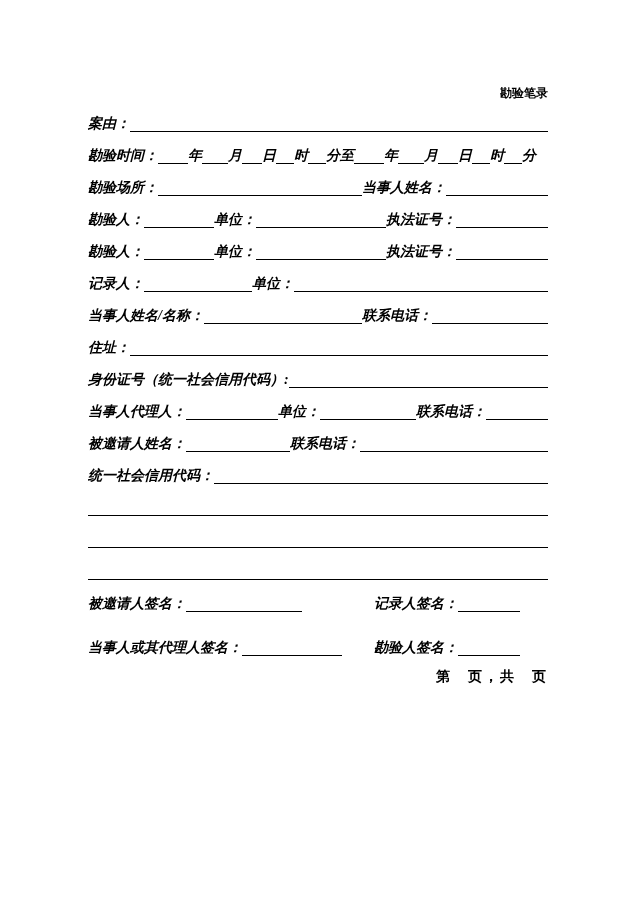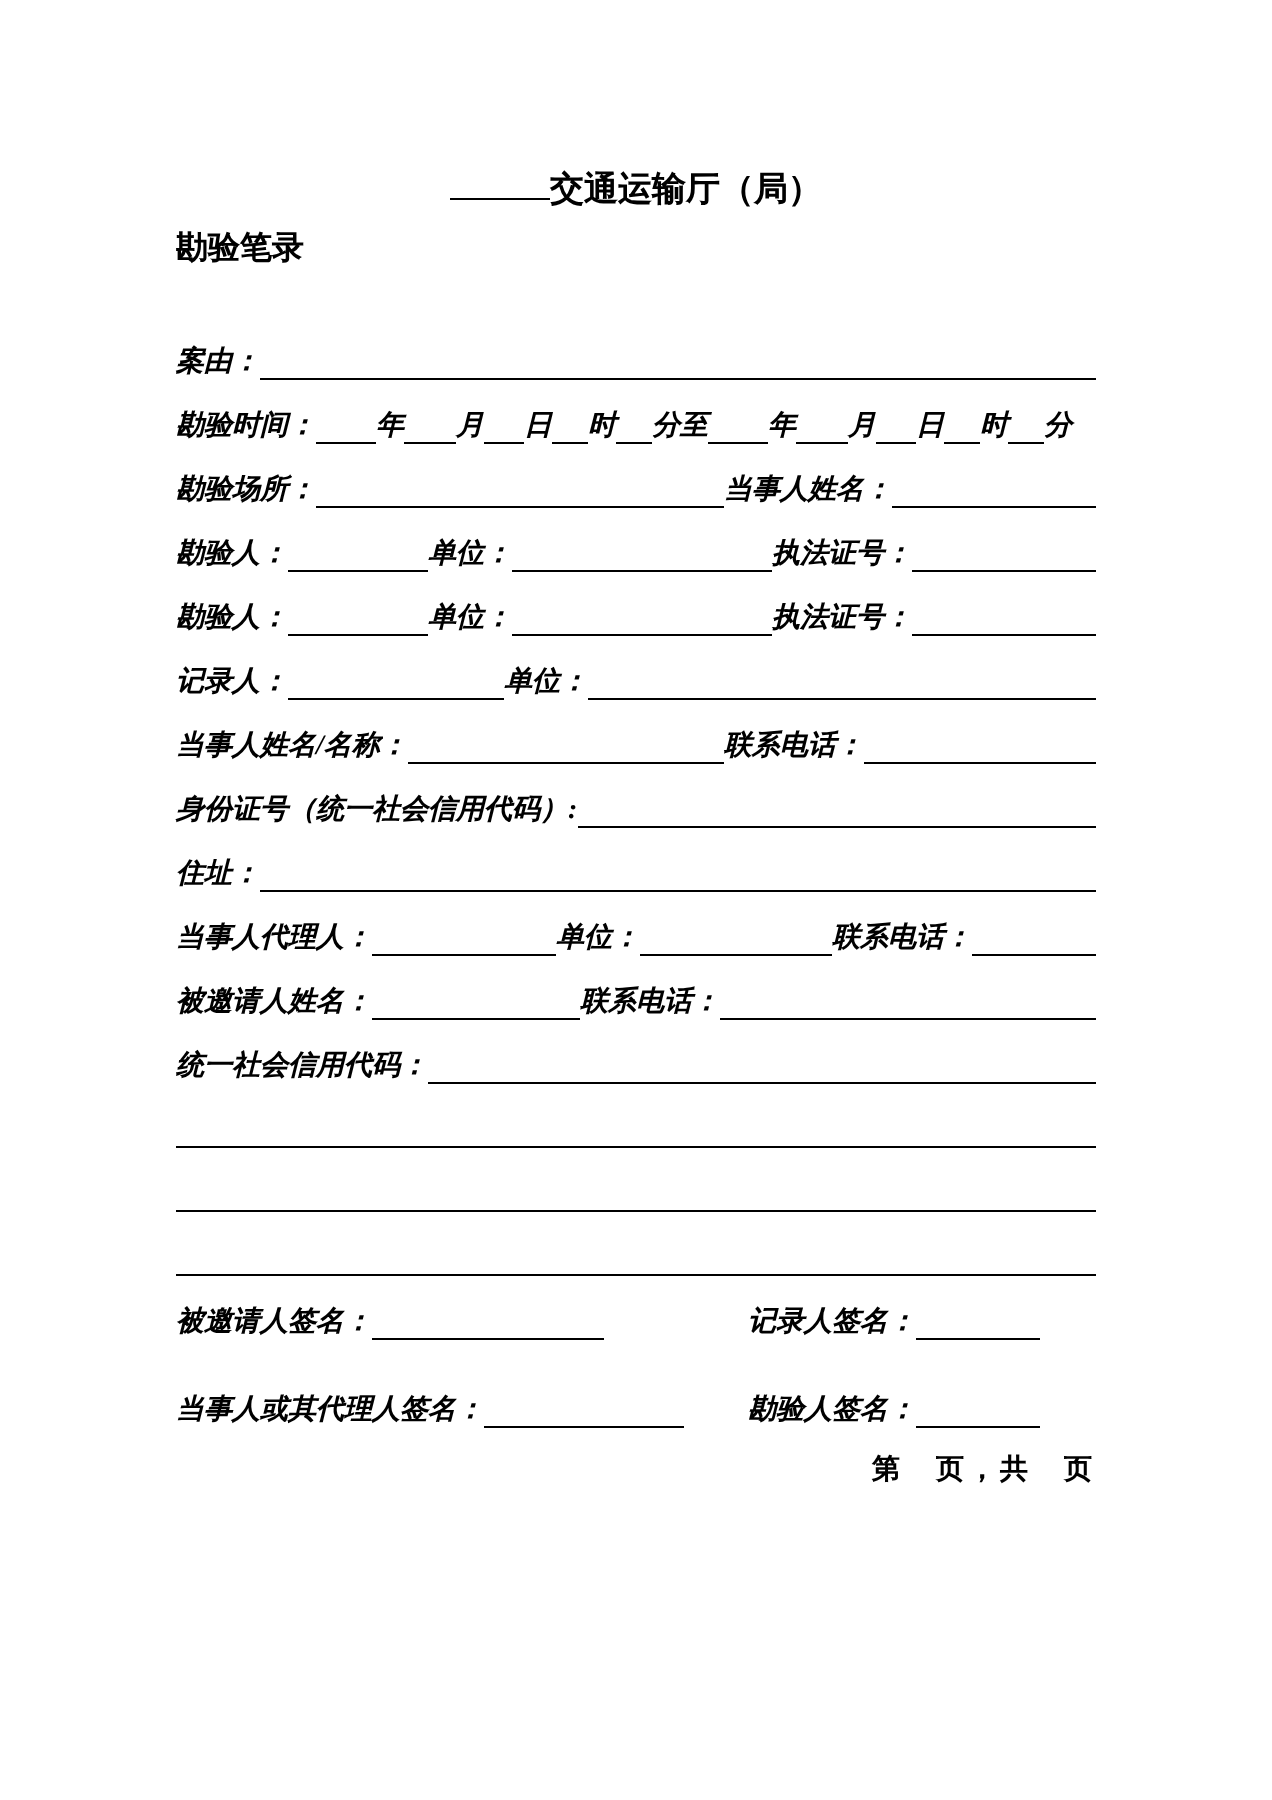--- a/index.html
+++ b/index.html
@@ -23,25 +23,25 @@
     white-space: nowrap;
   }
   .title-blank {
     display: inline-block;
     width: 50px;
     height: 1em;
     border-bottom: 1.5px solid #000;
     vertical-align: baseline;
   }
   .subtitle {
-    text-align: left;
-    font-size: 16px;
+    text-align: right;
+    font-size: 12px;
     font-weight: bold;
     line-height: 22px;
-    margin-bottom: 34px;
+    margin-bottom: 8px;
   }
   .row {
     display: flex;
     align-items: flex-end;
     height: 20px;
     margin-bottom: 12px;
     font-size: 14px;
     font-weight: bold;
     font-style: italic;
   }
@@ -68,23 +68,20 @@
     text-align: center;
     font-size: 11px;
     font-weight: normal;
   }
 </style>
 </head>
 <body>
 
 <div class="page">
 
-  <div class="title-line">
-    <span class="title-blank"></span><span class="title-text">交通运输厅（局）</span>
-  </div>
 
   <div class="subtitle">勘验笔录</div>
 
   <div id="form-rows">
       <div class="row">
         <span class="label">案由：</span>
         <span class="blank" style="flex-grow: 1;"></span>
       </div>
       <div class="row">
         <span class="label">勘验时间：</span>
@@ -137,25 +134,25 @@
         <span class="label">单位：</span>
         <span class="blank" style="flex-grow: 1;"></span>
       </div>
       <div class="row">
         <span class="label">当事人姓名/名称：</span>
         <span class="blank" style="width: 158px;"></span>
         <span class="label">联系电话：</span>
         <span class="blank" style="flex-grow: 1;"></span>
       </div>
       <div class="row">
+        <span class="label">住址：</span>
+        <span class="blank" style="flex-grow: 1;"></span>
+      </div>
+      <div class="row">
         <span class="label">身份证号（统一社会信用代码）:</span>
-        <span class="blank" style="flex-grow: 1;"></span>
-      </div>
-      <div class="row">
-        <span class="label">住址：</span>
         <span class="blank" style="flex-grow: 1;"></span>
       </div>
       <div class="row">
         <span class="label">当事人代理人：</span>
         <span class="blank" style="width: 92px;"></span>
         <span class="label">单位：</span>
         <span class="blank" style="width: 96px;"></span>
         <span class="label">联系电话：</span>
         <span class="blank" style="flex-grow: 1;"></span>
       </div>

